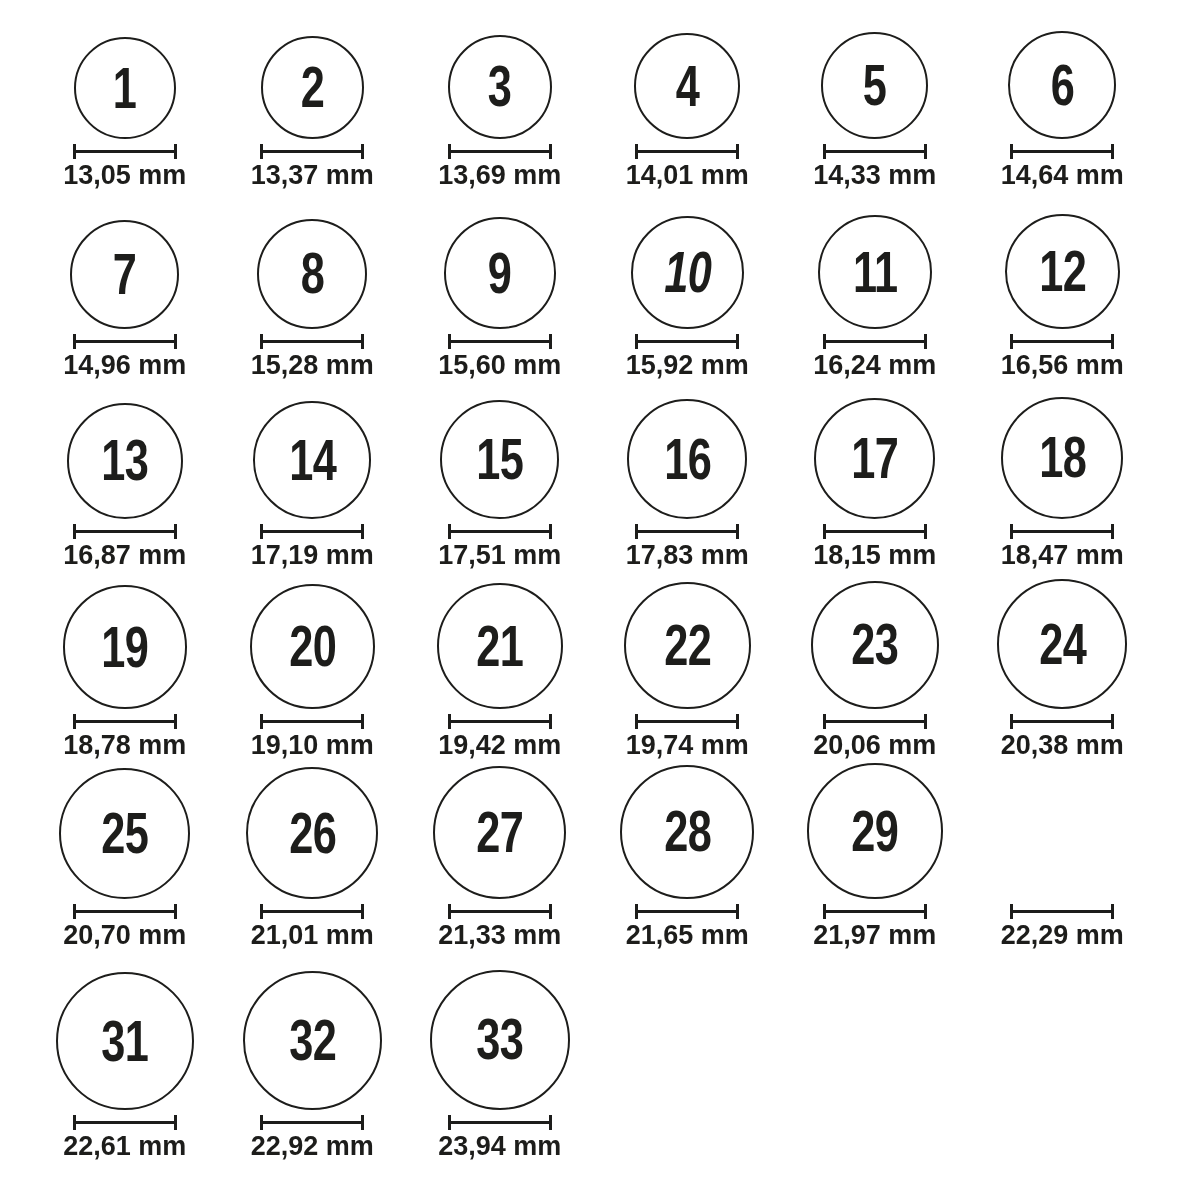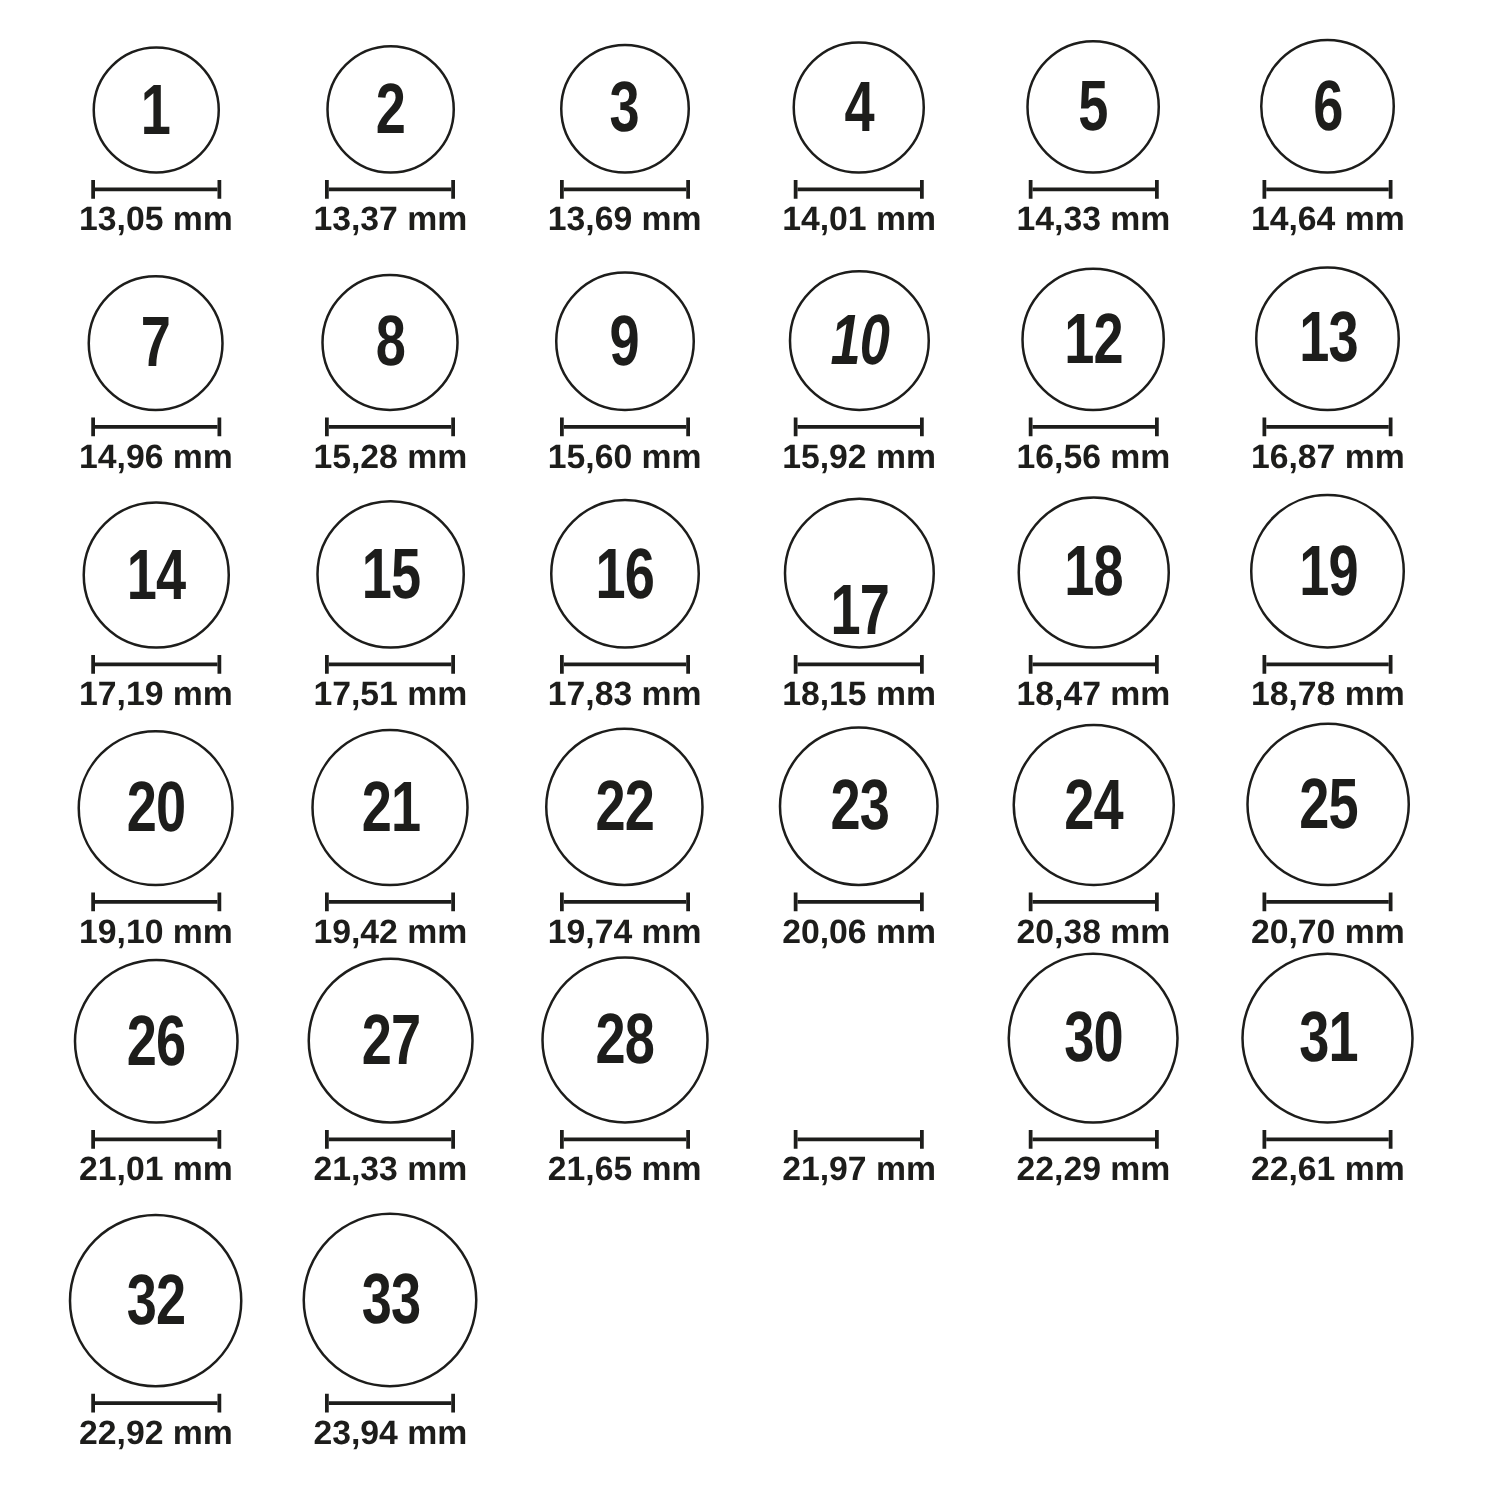--- a/index.html
+++ b/index.html
@@ -169,20 +169,31 @@
         <span class="num">10</span>
       </div>
       <div class="mline">
         <span class="tick"></span>
         <span class="bar"></span>
         <span class="tick"></span>
       </div>
       <div class="mlabel">15,92 mm</div>
     </div>
     <div class="cell">
+      <div class="circle" style="width: 114px; height: 114px;">
+        <span class="num">11</span>
+      </div>
+      <div class="mline">
+        <span class="tick"></span>
+        <span class="bar"></span>
+        <span class="tick"></span>
+      </div>
+      <div class="mlabel">16,24 mm</div>
+    </div>
+    <div class="cell">
       <div class="circle" style="width: 115.2px; height: 115.2px;">
         <span class="num">12</span>
       </div>
       <div class="mline">
         <span class="tick"></span>
         <span class="bar"></span>
         <span class="tick"></span>
       </div>
       <div class="mlabel">16,56 mm</div>
     </div>
@@ -224,21 +235,21 @@
         <span class="num">16</span>
       </div>
       <div class="mline">
         <span class="tick"></span>
         <span class="bar"></span>
         <span class="tick"></span>
       </div>
       <div class="mlabel">17,83 mm</div>
     </div>
     <div class="cell">
-      <div class="circle" style="width: 121.2px; height: 121.2px; align-items: flex-end;">
+      <div class="circle" style="width: 121.2px; height: 121.2px;">
         <span class="num">17</span>
       </div>
       <div class="mline">
         <span class="tick"></span>
         <span class="bar"></span>
         <span class="tick"></span>
       </div>
       <div class="mlabel">18,15 mm</div>
     </div>
     <div class="cell">
@@ -356,31 +367,31 @@
         <span class="num">28</span>
       </div>
       <div class="mline">
         <span class="tick"></span>
         <span class="bar"></span>
         <span class="tick"></span>
       </div>
       <div class="mlabel">21,65 mm</div>
     </div>
     <div class="cell">
+      <div class="circle" style="width: 135.6px; height: 135.6px;">
+        <span class="num">29</span>
+      </div>
       <div class="mline">
         <span class="tick"></span>
         <span class="bar"></span>
         <span class="tick"></span>
       </div>
       <div class="mlabel">21,97 mm</div>
     </div>
     <div class="cell">
-      <div class="circle" style="width: 136.8px; height: 136.8px;">
-        <span class="num">30</span>
-      </div>
       <div class="mline">
         <span class="tick"></span>
         <span class="bar"></span>
         <span class="tick"></span>
       </div>
       <div class="mlabel">22,29 mm</div>
     </div>
     <div class="cell">
       <div class="circle" style="width: 138px; height: 138px;">
         <span class="num">31</span>

